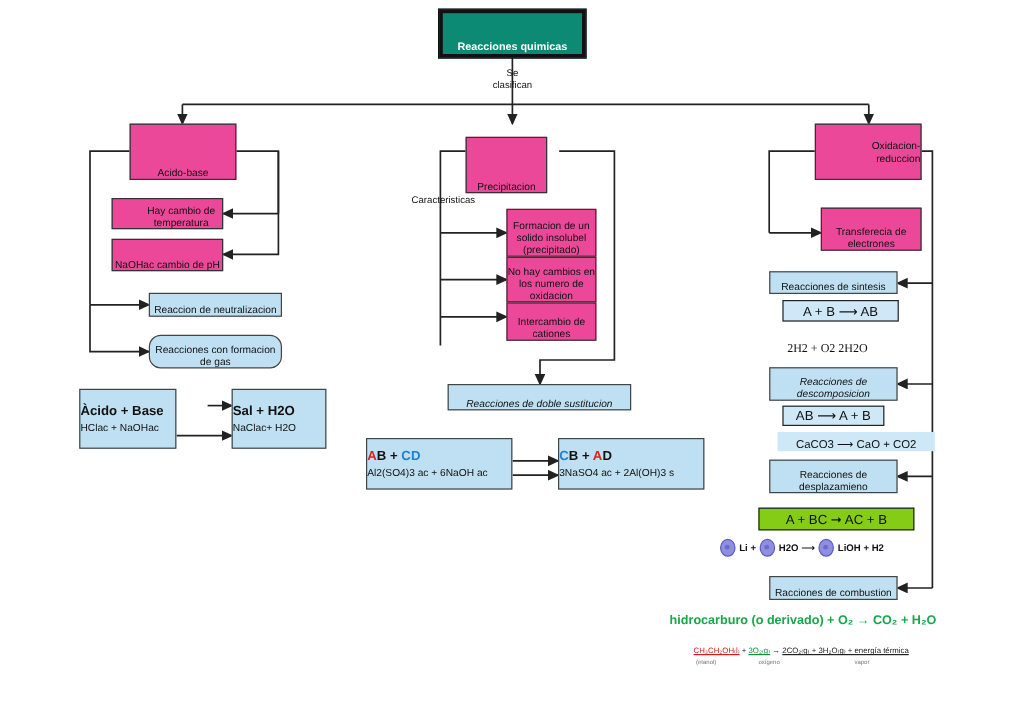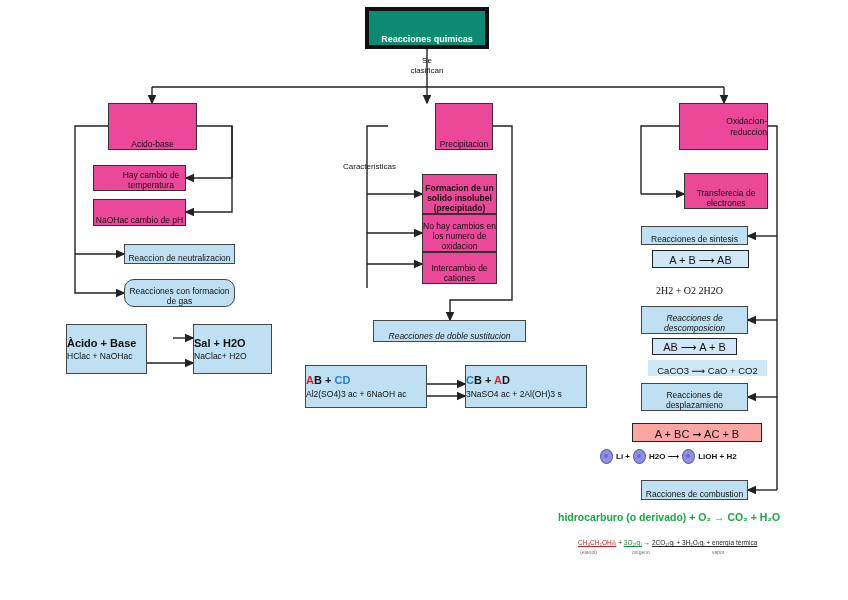--- a/index.html
+++ b/index.html
@@ -102,21 +102,21 @@
 
   <div class="lbl-c" style="left:390px;top:56px;width:74px;">
     <div>Se</div>
     <div>clasifican</div>
   </div>
 
   <div class="node nd-blue" style="left:108px;top:103px;width:89px;height:47px;">
     <span>Acido-base</span>
   </div>
 
-  <div class="node nd-blue" style="left:388px;top:103px;width:58px;height:47px;margin-left:47px;">
+  <div class="node nd-blue" style="left:388px;top:114px;width:68px;height:47px;">
     <span>Precipitacion</span>
   </div>
 
   <div class="node nd-blue" style="left:679px;top:103px;width:89px;height:47px;flex-direction:column;">
     <span>Oxidacion-</span>
     <span>reduccion</span>
   </div>
 
   <div class="node nd-blue" style="left:93px;top:165px;width:93px;height:26px;padding-left:23px;">
     <span>Hay cambio de temperatura</span>
@@ -139,21 +139,21 @@
     <span class="eq-bot">HClac + NaOHac</span>
   </div>
 
   <div class="node nd-lblue eq2" style="left:193px;top:324px;width:79px;height:50px;">
     <span class="eq-top">Sal +  H2O</span>
     <span class="eq-bot">NaClac+ H2O</span>
   </div>
 
   <div class="lbl" style="left:343px;top:162px;">Caracteristicas</div>
 
-  <div class="node nd-blue" style="left:422px;top:174px;width:75px;height:40px;font-weight:bold;">
+  <div class="node nd-blue" style="left:422px;top:174px;width:75px;height:40px;">
     <span>Formacion de un solido insolubel (precipitado)</span>
   </div>
 
   <div class="node nd-blue" style="left:422px;top:214px;width:75px;height:38px;">
     <span>No hay cambios en los numero de oxidacion</span>
   </div>
 
   <div class="node nd-blue" style="left:422px;top:252px;width:75px;height:32px;">
     <span>Intercambio de cationes</span>
   </div>
@@ -187,29 +187,29 @@
   <div class="lbl" style="left:656px;top:285px;font-size:10px;font-family:Liberation Serif, serif;">2H2 + O2      2H2O</div>
 
   <div class="node nd-lblue" style="left:641px;top:306px;width:107px;height:28px;font-style:italic;">
     <span>Reacciones de descomposicion</span>
   </div>
 
   <div class="node nd-eqbox" style="left:652px;top:338px;width:85px;height:17px;background:#cfe8f7;">
     <span>AB   ⟶  A + B</span>
   </div>
 
-  <div class="node nd-plain" style="left:648px;top:360px;width:119px;height:16px;font-size:9.5px;">
+  <div class="node nd-plain" style="left:648px;top:360px;width:131px;height:16px;font-size:9.5px;">
     <span>CaCO3 ⟶ CaO + CO2</span>
   </div>
 
   <div class="node nd-lblue" style="left:641px;top:383px;width:107px;height:28px;">
     <span>Reacciones de desplazamieno</span>
   </div>
 
-  <div class="node nd-eqbox" style="left:632px;top:423px;width:130px;height:19px;background:#fca5a5;">
+  <div class="node nd-eqbox" style="left:632px;top:423px;width:130px;height:19px;background:#84cc16;">
     <span>A + BC ➞ AC + B</span>
   </div>
 
   <div class="rowLi" style="left:600px;top:449px;">
     <span class="atom"></span>
     <span>Li  +</span>
     <span class="atom"></span>
     <span>H2O    ⟶</span>
     <span class="atom"></span>
     <span>LiOH  + H2</span>

